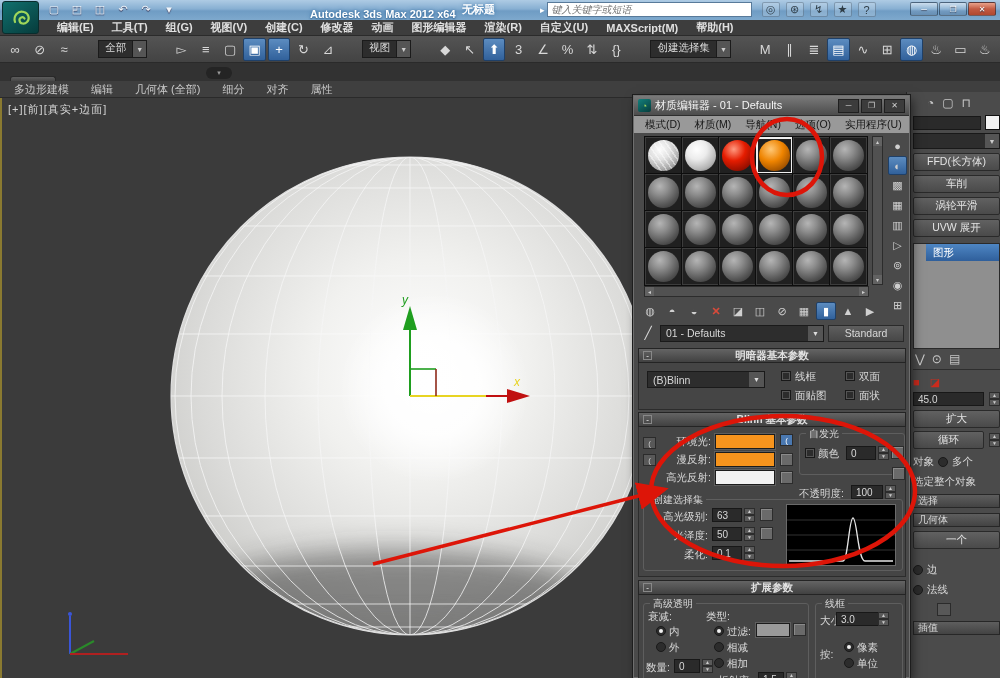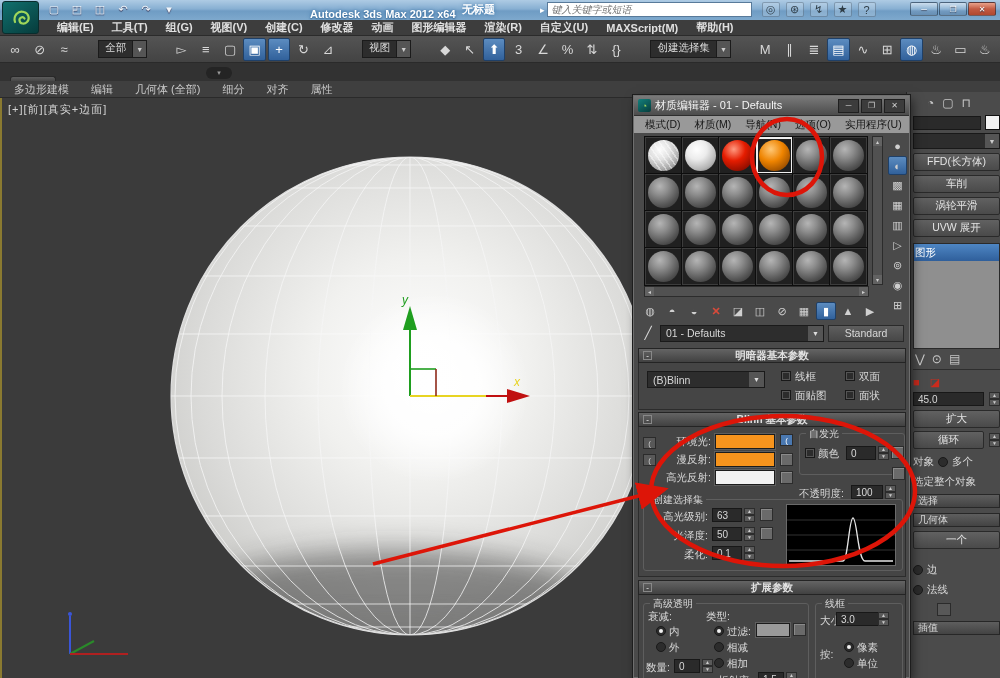--- a/index.html
+++ b/index.html
@@ -151,21 +151,21 @@
   .cp-tab { color:#c8c8c8; font-size:12px; }
   .cp-row { display:flex; align-items:center; gap:4px; margin-top:3px; }
   .cp-field { flex:1; height:14px; background:#2a2a2a; border:1px solid #181818; }
   .cp-colorswatch { width:15px; height:15px; background:#f2f2f2; border:1px solid #111; }
   .cp-dd { height:16px; background:#2d2d2d; border:1px solid #191919; flex:1; display:flex; align-items:center; justify-content:flex-end; }
   .cp-dd .dd-arrow { width:14px; height:14px; background:#555; color:#ccc; font-size:7px; display:flex; align-items:center; justify-content:center; }
   .cp-btn { height:18px; background:linear-gradient(180deg,#616161,#4a4a4a); border:1px solid #2a2a2a; border-radius:2px;
     color:#e4e4e4; font-size:10.5px; display:flex; align-items:center; justify-content:center; margin-top:4px; }
   .cp-stack { height:106px; background:#8f8f8f; border:1px solid #2a2a2a; margin-top:6px; overflow:hidden; }
   .cp-stack-row { height:17px; background:linear-gradient(180deg,#4e86c4,#2f5f9b); color:#fff; font-size:10.5px;
-    display:flex; align-items:center; padding-left:1px; }
+    display:flex; align-items:center; padding-left:7px;margin-left:12px; }
   .cp-stack-tools { display:flex; gap:7px; padding:3px 2px; color:#ccc; font-size:11px; border-bottom:1px solid #2e2e2e; }
   .cp-text { font-size:10.5px; color:#d8d8d8; margin-top:6px; display:flex; align-items:center; gap:4px; }
   .cp-bar { height:14px; background:linear-gradient(180deg,#5e5e5e,#434343); border:1px solid #272727;
     font-size:10px; color:#d8d8d8; display:flex; align-items:center; padding-left:4px; margin-top:5px; }
   .cp-redicons { display:flex; gap:10px; margin-top:6px; color:#cc2b1d; font-size:11px; }
   .cp-smallbtn { width:14px; height:13px; background:#585858; border:1px solid #2b2b2b; margin-top:6px; }
 
   .annotations { position:absolute; left:0; top:0; z-index:50; pointer-events:none; }
 </style>
 </head>

